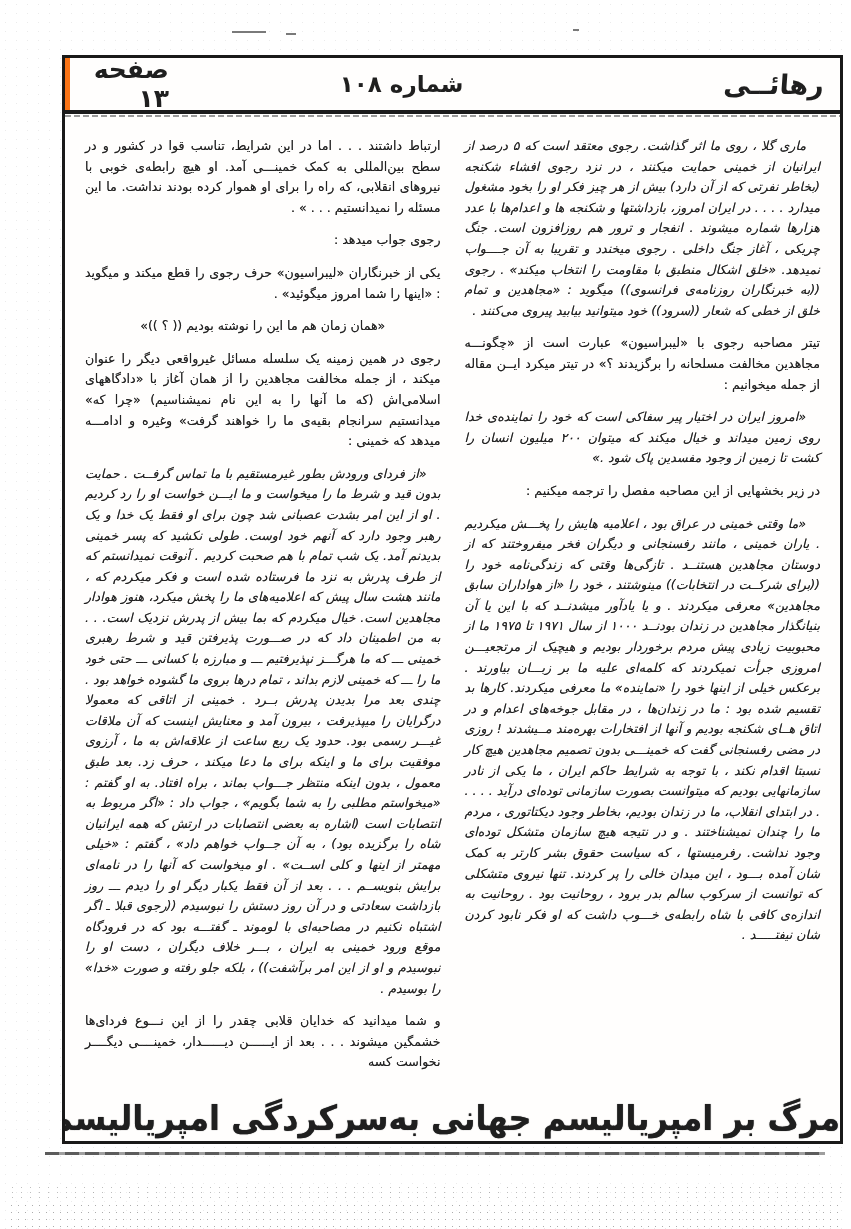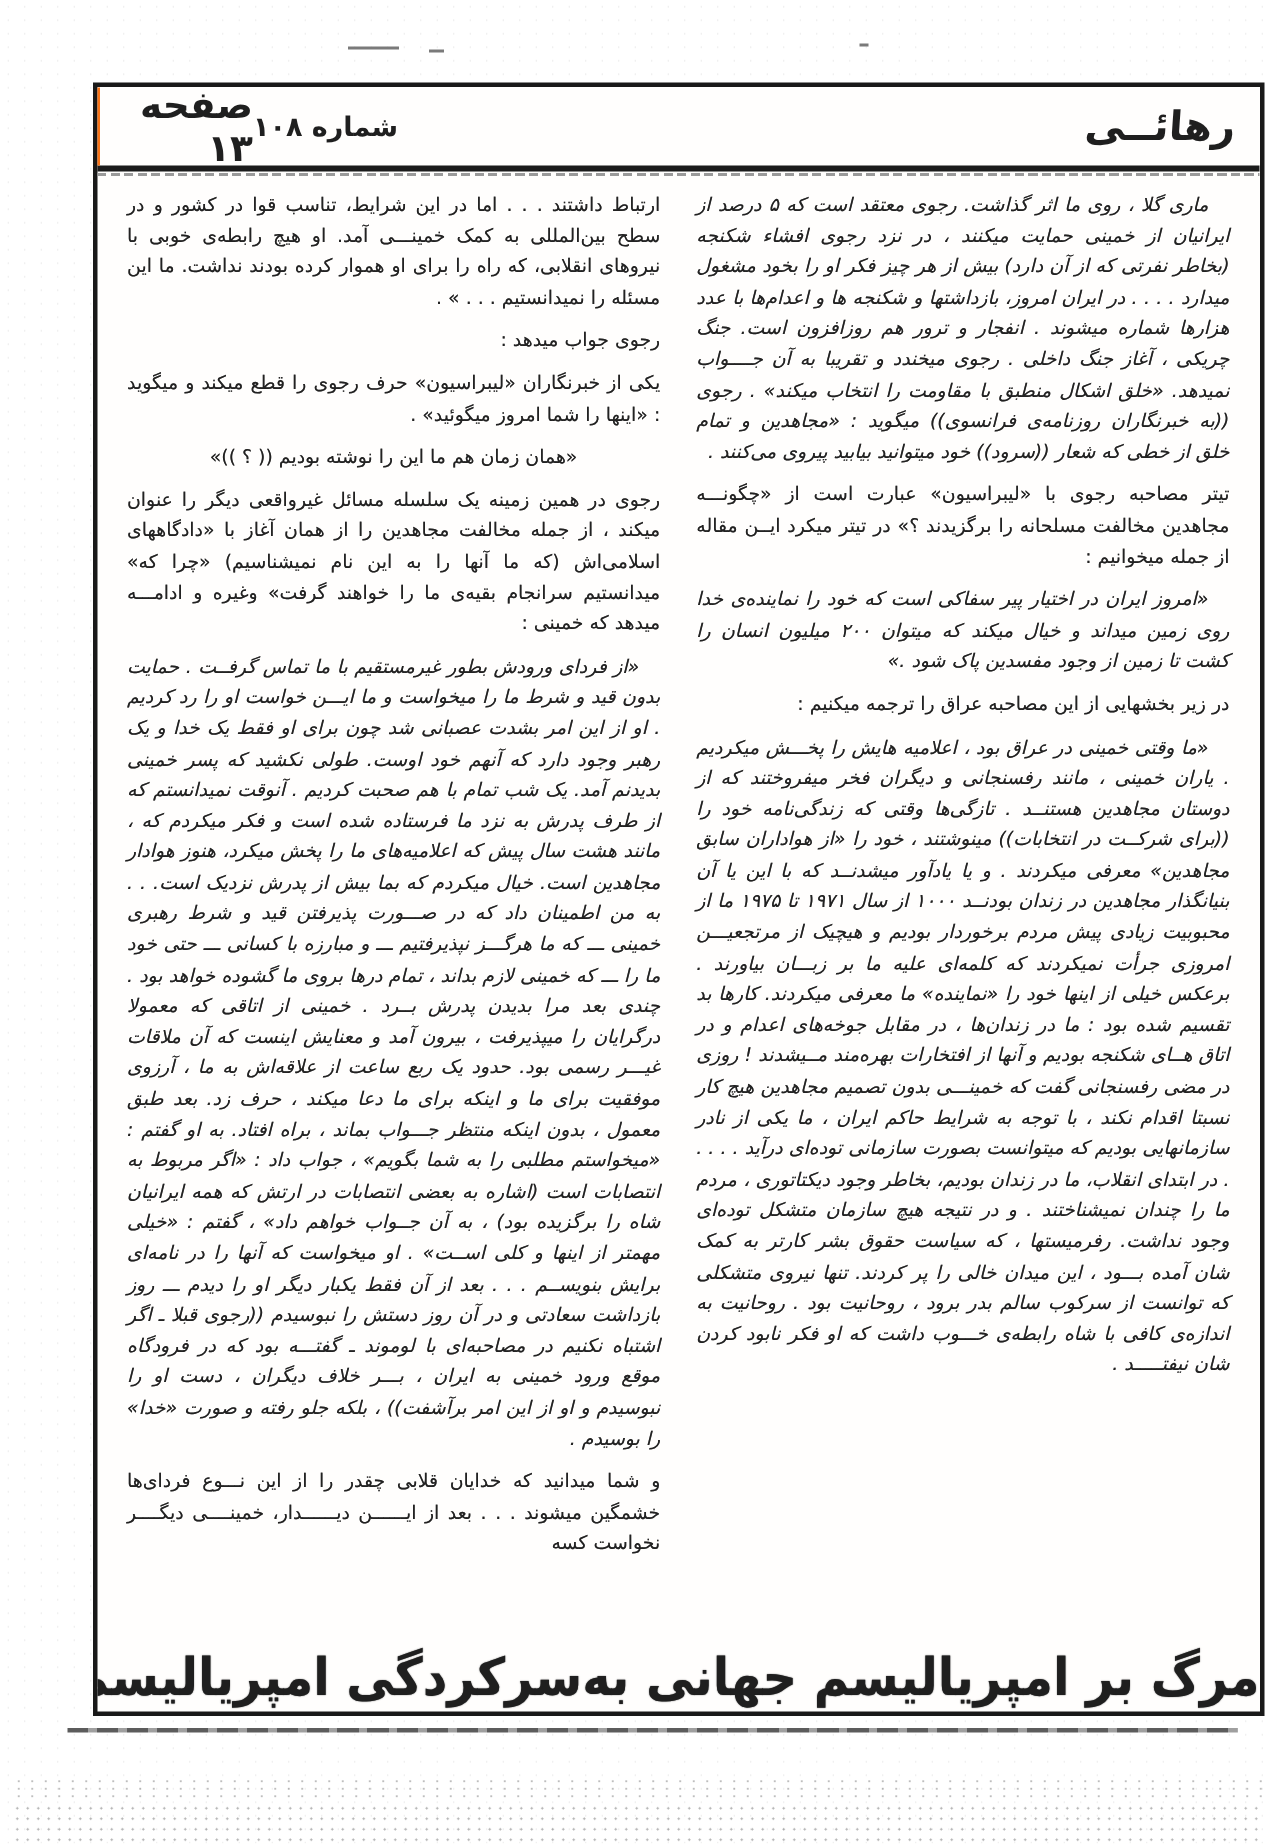--- a/index.html
+++ b/index.html
@@ -32,42 +32,42 @@
   .header:after{
     content:"";position:absolute;left:0;right:0;bottom:-7px;height:2px;
     background:repeating-linear-gradient(90deg,#9a9a9a 0 6px,transparent 6px 9px);
   }
   .pub-title{
     width:190px;padding-right:16px;
     font-size:27px;font-weight:bold;letter-spacing:0;
     transform:skewX(-4deg);
   }
   .issue-no{
-    flex:1;text-align:left;font-size:18px;font-weight:bold;
+    flex:1;text-align:center;font-size:23px;font-weight:bold;
   }
   .page-no-cell{
     width:104px;height:100%;display:flex;align-items:center;justify-content:center;
-    border-left:2px solid #f97316; 
+    border-left:5px solid #f97316; 
     box-sizing:border-box;
     font-size:25px;font-weight:bold;
   }
   
   .columns{
     display:flex;direction:rtl;gap:24px;
     padding:10px 20px 0 20px;
   }
   .col{
     width:50%;
     direction:rtl;
     font-size:12.6px;line-height:20.6px;
     text-align:justify;
     color:#222;
     text-shadow:0 0 .4px rgba(20,20,20,.55);
   }
-  .col p{margin:2px 0 8px 0;}
+  .col p{margin:12px 0 8px 0;}
   .col p.quote-line{text-align:center;}
   .col p.lead{text-indent:14px;font-style:italic;}
   
   .footer-slogan{
     position:absolute;left:0;right:0;bottom:4px;
     text-align:center;direction:rtl;
     font-size:32px;font-weight:bold;
     transform:scaleY(1.08);
     text-shadow:0 0 .8px rgba(10,10,10,.8);
     white-space:nowrap;
@@ -106,21 +106,21 @@
     <div class="issue-no">شماره ۱۰۸</div>
     <div class="page-no-cell">صفحه ۱۳</div>
   </div>
 
   <div class="columns">
 
     <div class="col">
       <p class="lead">ماری گلا ، روی ما اثر گذاشت.  رجوی معتقد است که ۵ درصد از ایرانیان از خمینی حمایت میکنند ، در نزد رجوی افشاء شکنجه (بخاطر نفرتی که از آن دارد) بیش از هر چیز فکر او را بخود مشغول میدارد . . . .  در ایران امروز، بازداشتها و شکنجه ها و اعدام‌ها با عدد هزارها شماره میشوند .  انفجار و ترور هم روزافزون است.  جنگ چریکی ، آغاز جنگ داخلی .  رجوی میخندد و تقریبا به آن جــــواب نمیدهد.  «خلق اشکال منطبق با مقاومت را انتخاب میکند» .  رجوی ((به خبرنگاران روزنامه‌ی فرانسوی)) میگوید : «مجاهدین و تمام خلق از خطی که شعار ((سرود)) خود میتوانید بیابید پیروی می‌کنند .</p>
       <p>تیتر مصاحبه رجوی با «لیبراسیون» عبارت است از «چگونـــه مجاهدین مخالفت مسلحانه را برگزیدند ؟»  در تیتر میکرد ایــن مقاله از جمله میخوانیم :</p>
       <p class="lead">«امروز ایران در اختیار پیر سفاکی است که خود را نماینده‌ی خدا روی زمین میداند و خیال میکند که میتوان ۲۰۰ میلیون انسان را کشت تا زمین از وجود مفسدین پاک شود .»</p>
-      <p>در زیر بخشهایی از این مصاحبه عراق را ترجمه میکنیم :</p>
+      <p>در زیر بخشهایی از این مصاحبه مفصل را ترجمه میکنیم :</p>
       <p class="lead">«ما وقتی خمینی در عراق بود ، اعلامیه هایش را پخـــش میکردیم .  یاران خمینی ، مانند رفسنجانی و دیگران فخر میفروختند که از دوستان مجاهدین هستنــد .  تازگی‌ها وقتی که زندگی‌نامه خود را ((برای شرکــت در انتخابات)) مینوشتند ، خود را «از هواداران سابق مجاهدین» معرفی میکردند .  و یا یادآور میشدنــد که با این یا آن بنیانگذار مجاهدین در زندان بودنــد ۱۰۰۰ از سال ۱۹۷۱ تا ۱۹۷۵ ما از محبوبیت زیادی پیش مردم برخوردار بودیم و هیچیک از مرتجعیـــن امروزی جرأت نمیکردند که کلمه‌ای علیه ما بر زبـــان بیاورند .  برعکس خیلی از اینها خود را «نماینده» ما معرفی میکردند.  کارها بد تقسیم شده بود : ما در زندان‌ها ، در مقابل جوخه‌های اعدام و در اتاق هــای شکنجه بودیم و آنها از افتخارات بهره‌مند مــیشدند !  روزی در مضی رفسنجانی گفت که خمینـــی بدون تصمیم مجاهدین هیچ کار نسبتا اقدام نکند ، با توجه به شرایط حاکم ایران ، ما یکی از نادر سازمانهایی بودیم که میتوانست بصورت سازمانی توده‌ای درآید . . . . .  در ابتدای انقلاب، ما در زندان بودیم، بخاطر وجود دیکتاتوری ، مردم ما را چندان نمیشناختند .  و در نتیجه هیچ سازمان متشکل توده‌ای وجود نداشت.  رفرمیستها ، که سیاست حقوق بشر کارتر به کمک شان آمده بـــود ، این میدان خالی را پر کردند.  تنها نیروی متشکلی که توانست از سرکوب سالم بدر برود ، روحانیت بود .  روحانیت به اندازه‌ی کافی با شاه رابطه‌ی خـــوب داشت که او فکر نابود کردن شان نیفتـــــد .</p>
     </div>
 
     <div class="col">
       <p>ارتباط داشتند . . . اما در این شرایط، تناسب قوا در کشور و در سطح بین‌المللی به کمک خمینـــی آمد.  او هیچ رابطه‌ی خوبی با نیروهای انقلابی، که راه را برای او هموار کرده بودند نداشت.  ما این مسئله را نمیدانستیم . . . » .</p>
       <p>رجوی جواب میدهد :</p>
       <p>یکی از خبرنگاران «لیبراسیون» حرف رجوی را قطع میکند و میگوید : «اینها را شما امروز میگوئید» .</p>
       <p class="quote-line">«همان زمان هم ما این را نوشته بودیم (( ؟ ))»</p>
       <p>رجوی در همین زمینه یک سلسله مسائل غیرواقعی دیگر را عنوان میکند ، از جمله مخالفت مجاهدین را از همان آغاز با «دادگاههای اسلامی‌اش (که ما آنها را به این نام نمیشناسیم) «چرا که» میدانستیم سرانجام بقیه‌ی ما را خواهند گرفت» وغیره و ادامـــه میدهد که خمینی :</p>
       <p class="lead">«از فردای ورودش بطور غیرمستقیم با ما تماس گرفــت .  حمایت بدون قید و شرط ما را میخواست و ما ایـــن خواست او را رد کردیم .  او از این امر بشدت عصبانی شد چون برای او فقط یک خدا و یک رهبر وجود دارد که آنهم خود اوست.  طولی نکشید که پسر خمینی بدیدنم آمد.  یک شب تمام با هم صحبت کردیم .  آنوقت نمیدانستم که از طرف پدرش به نزد ما فرستاده شده است و فکر میکردم که ، مانند هشت سال پیش که اعلامیه‌های ما را پخش میکرد، هنوز هوادار مجاهدین است.  خیال میکردم که بما بیش از پدرش نزدیک است. . . به من اطمینان داد که در صـــورت پذیرفتن قید و شرط رهبری خمینی ـــ که ما هرگـــز نپذیرفتیم ـــ و مبارزه با کسانی ـــ حتی خود ما را ـــ که خمینی لازم بداند ، تمام درها بروی ما گشوده خواهد بود .  چندی بعد مرا بدیدن پدرش بــرد .  خمینی از اتاقی که معمولا درگرایان را میپذیرفت ، بیرون آمد و معنایش اینست که آن ملاقات غیـــر رسمی بود.  حدود یک ربع ساعت از علاقه‌اش به ما ، آرزوی موفقیت برای ما و اینکه برای ما دعا میکند ، حرف زد.  بعد طبق معمول ، بدون اینکه منتظر جـــواب بماند ، براه افتاد.  به او گفتم : «میخواستم مطلبی را به شما بگویم» ، جواب داد : «اگر مربوط به انتصابات است (اشاره به بعضی انتصابات در ارتش که همه ایرانیان شاه را برگزیده بود) ، به آن جــواب خواهم داد» ، گفتم : «خیلی مهمتر از اینها و کلی اســت» .  او میخواست که آنها را در نامه‌ای برایش بنویســم . . .  بعد از آن فقط یکبار دیگر او را دیدم ـــ روز بازداشت سعادتی و در آن روز دستش را نبوسیدم ((رجوی قبلا ـ اگر اشتباه نکنیم در مصاحبه‌ای با لوموند ـ گفتـــه بود که در فرودگاه موقع ورود خمینی به ایران ، بـــر خلاف دیگران ، دست او را نبوسیدم و او از این امر برآشفت)) ، بلکه جلو رفته و صورت «خدا» را بوسیدم .</p>

